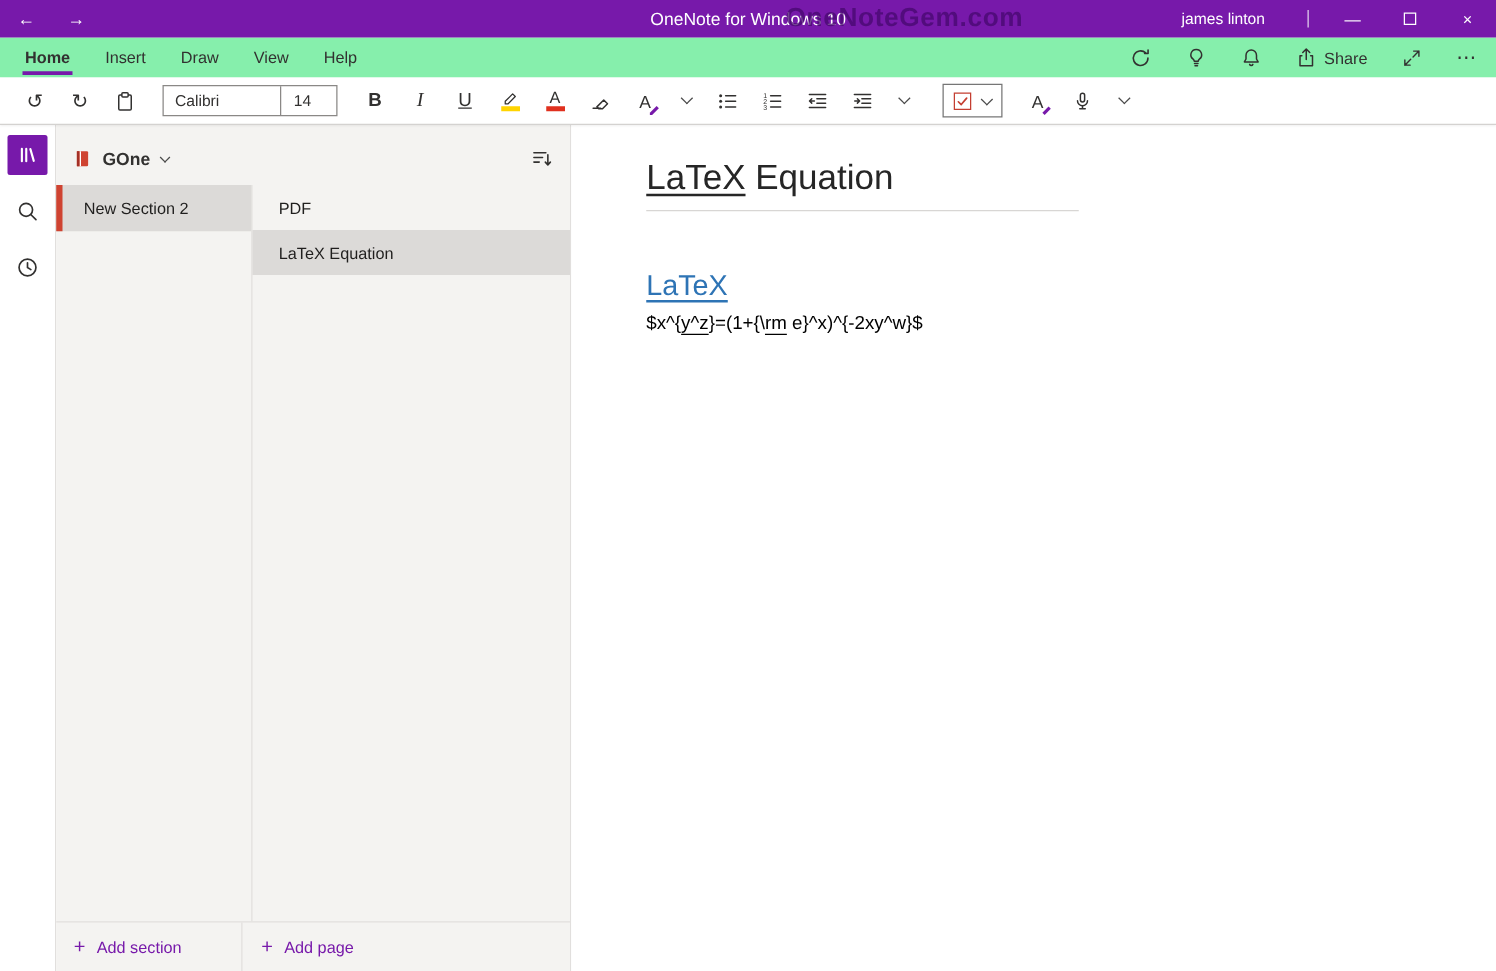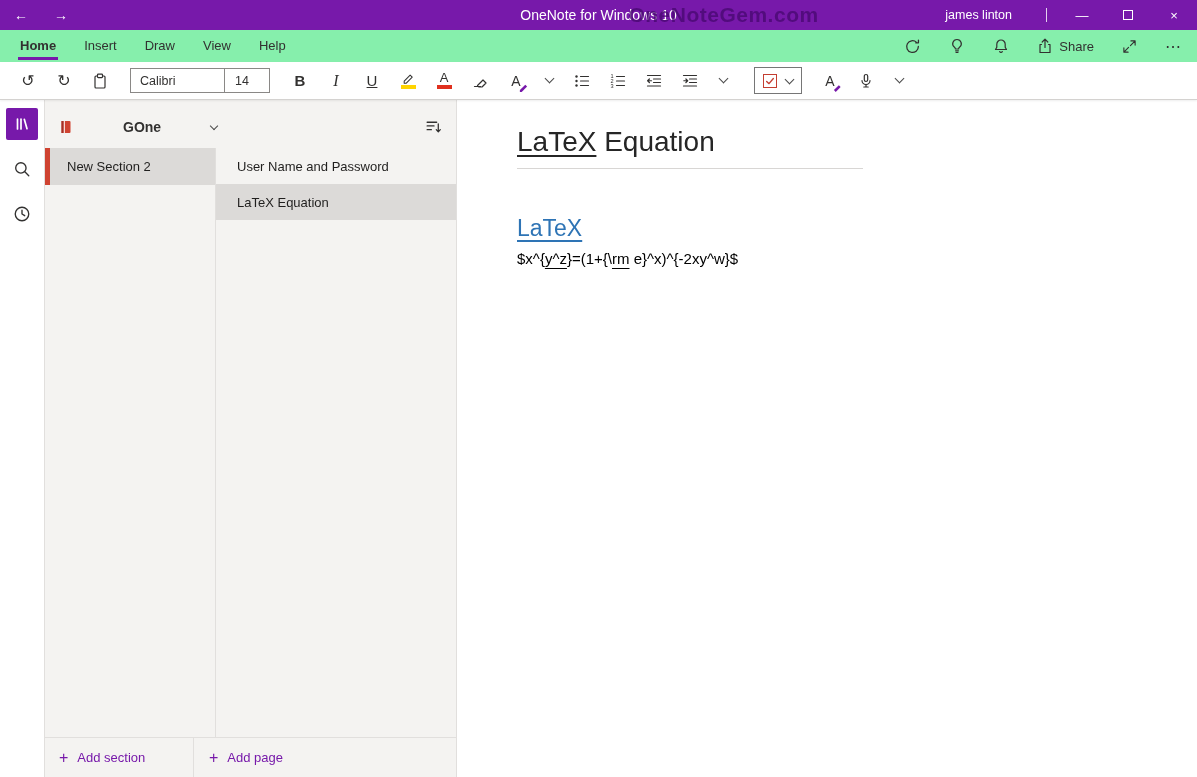--- a/index.html
+++ b/index.html
@@ -55,27 +55,27 @@
 
   
   .main { flex:1; display:flex; min-height:0; }
 
   .rail { width:45px; background:#fff; border-right:1px solid #e1dfdd; display:flex; flex-direction:column;
           align-items:center; padding-top:8px; gap:13px; }
   .rail-nb { width:32px; height:32px; background:#7719aa; border-radius:2px; display:flex; align-items:center; justify-content:center; }
   .rail-btn { width:32px; height:32px; display:flex; align-items:center; justify-content:center; }
 
   .panels { width:412px; background:#f4f3f1; border-right:1px solid #e1dfdd; display:flex; flex-direction:column; }
-  .panels-header { height:48px; display:flex; align-items:center; padding:5px 14px 0 13px; flex:0 0 auto;gap:41px; }
+  .panels-header { height:48px; display:flex; align-items:center; padding:5px 14px 0 13px; flex:0 0 auto; }
   .nbname { font-size:14px; font-weight:700; margin-left:8px; }
   .chev-sm { width:6px; height:6px; border-right:1.3px solid #4a4a4a; border-bottom:1.3px solid #4a4a4a;
              transform:rotate(45deg); margin:-2px 0 0 9px; }
   .sorticon { margin-left:auto; }
   .panels-body { flex:1; display:flex; min-height:0; }
-  .sections-col { width:171px; border-right:1px solid #e1dfdd; }
+  .sections-col { width:157px; border-right:1px solid #e1dfdd; }
   .pages-col { flex:1; }
   .section-item { height:37px; display:flex; align-items:center; font-size:13px; color:#201f1e; position:relative; cursor:default; }
   .section-item.selected { background:#dcdad8; }
   .sec-colorbar { width:5px; height:100%; background:#cf4331; flex:0 0 auto; }
   .section-item span.lbl { padding-left:17px; }
   .page-item { height:36px; display:flex; align-items:center; padding-left:21px; font-size:13px; color:#201f1e; cursor:default; }
   .page-item.selected { background:#dcdad8; }
   .panels-footer { height:40px; border-top:1px solid #e1dfdd; display:flex; align-items:stretch; flex:0 0 auto; }
   .addbtn { display:flex; align-items:center; gap:9px; color:#7719aa; font-size:13px; padding-left:14px; cursor:default; }
   .addbtn .plus { font-size:16px; font-weight:400; }
@@ -303,21 +303,21 @@
         </span>
       </div>
       <div class="panels-body">
         <div class="sections-col">
           <div class="section-item selected">
             <span class="sec-colorbar"></span>
             <span class="lbl">New Section 2</span>
           </div>
         </div>
         <div class="pages-col">
-          <div class="page-item">User Name and Password</div>
+          <div class="page-item">PDF</div>
           <div class="page-item selected">LaTeX Equation</div>
         </div>
       </div>
       <div class="panels-footer">
         <div class="addbtn add-section">
           <span class="plus">+</span>
           <span>Add section</span>
         </div>
         <div class="addbtn add-page">
           <span class="plus">+</span>

